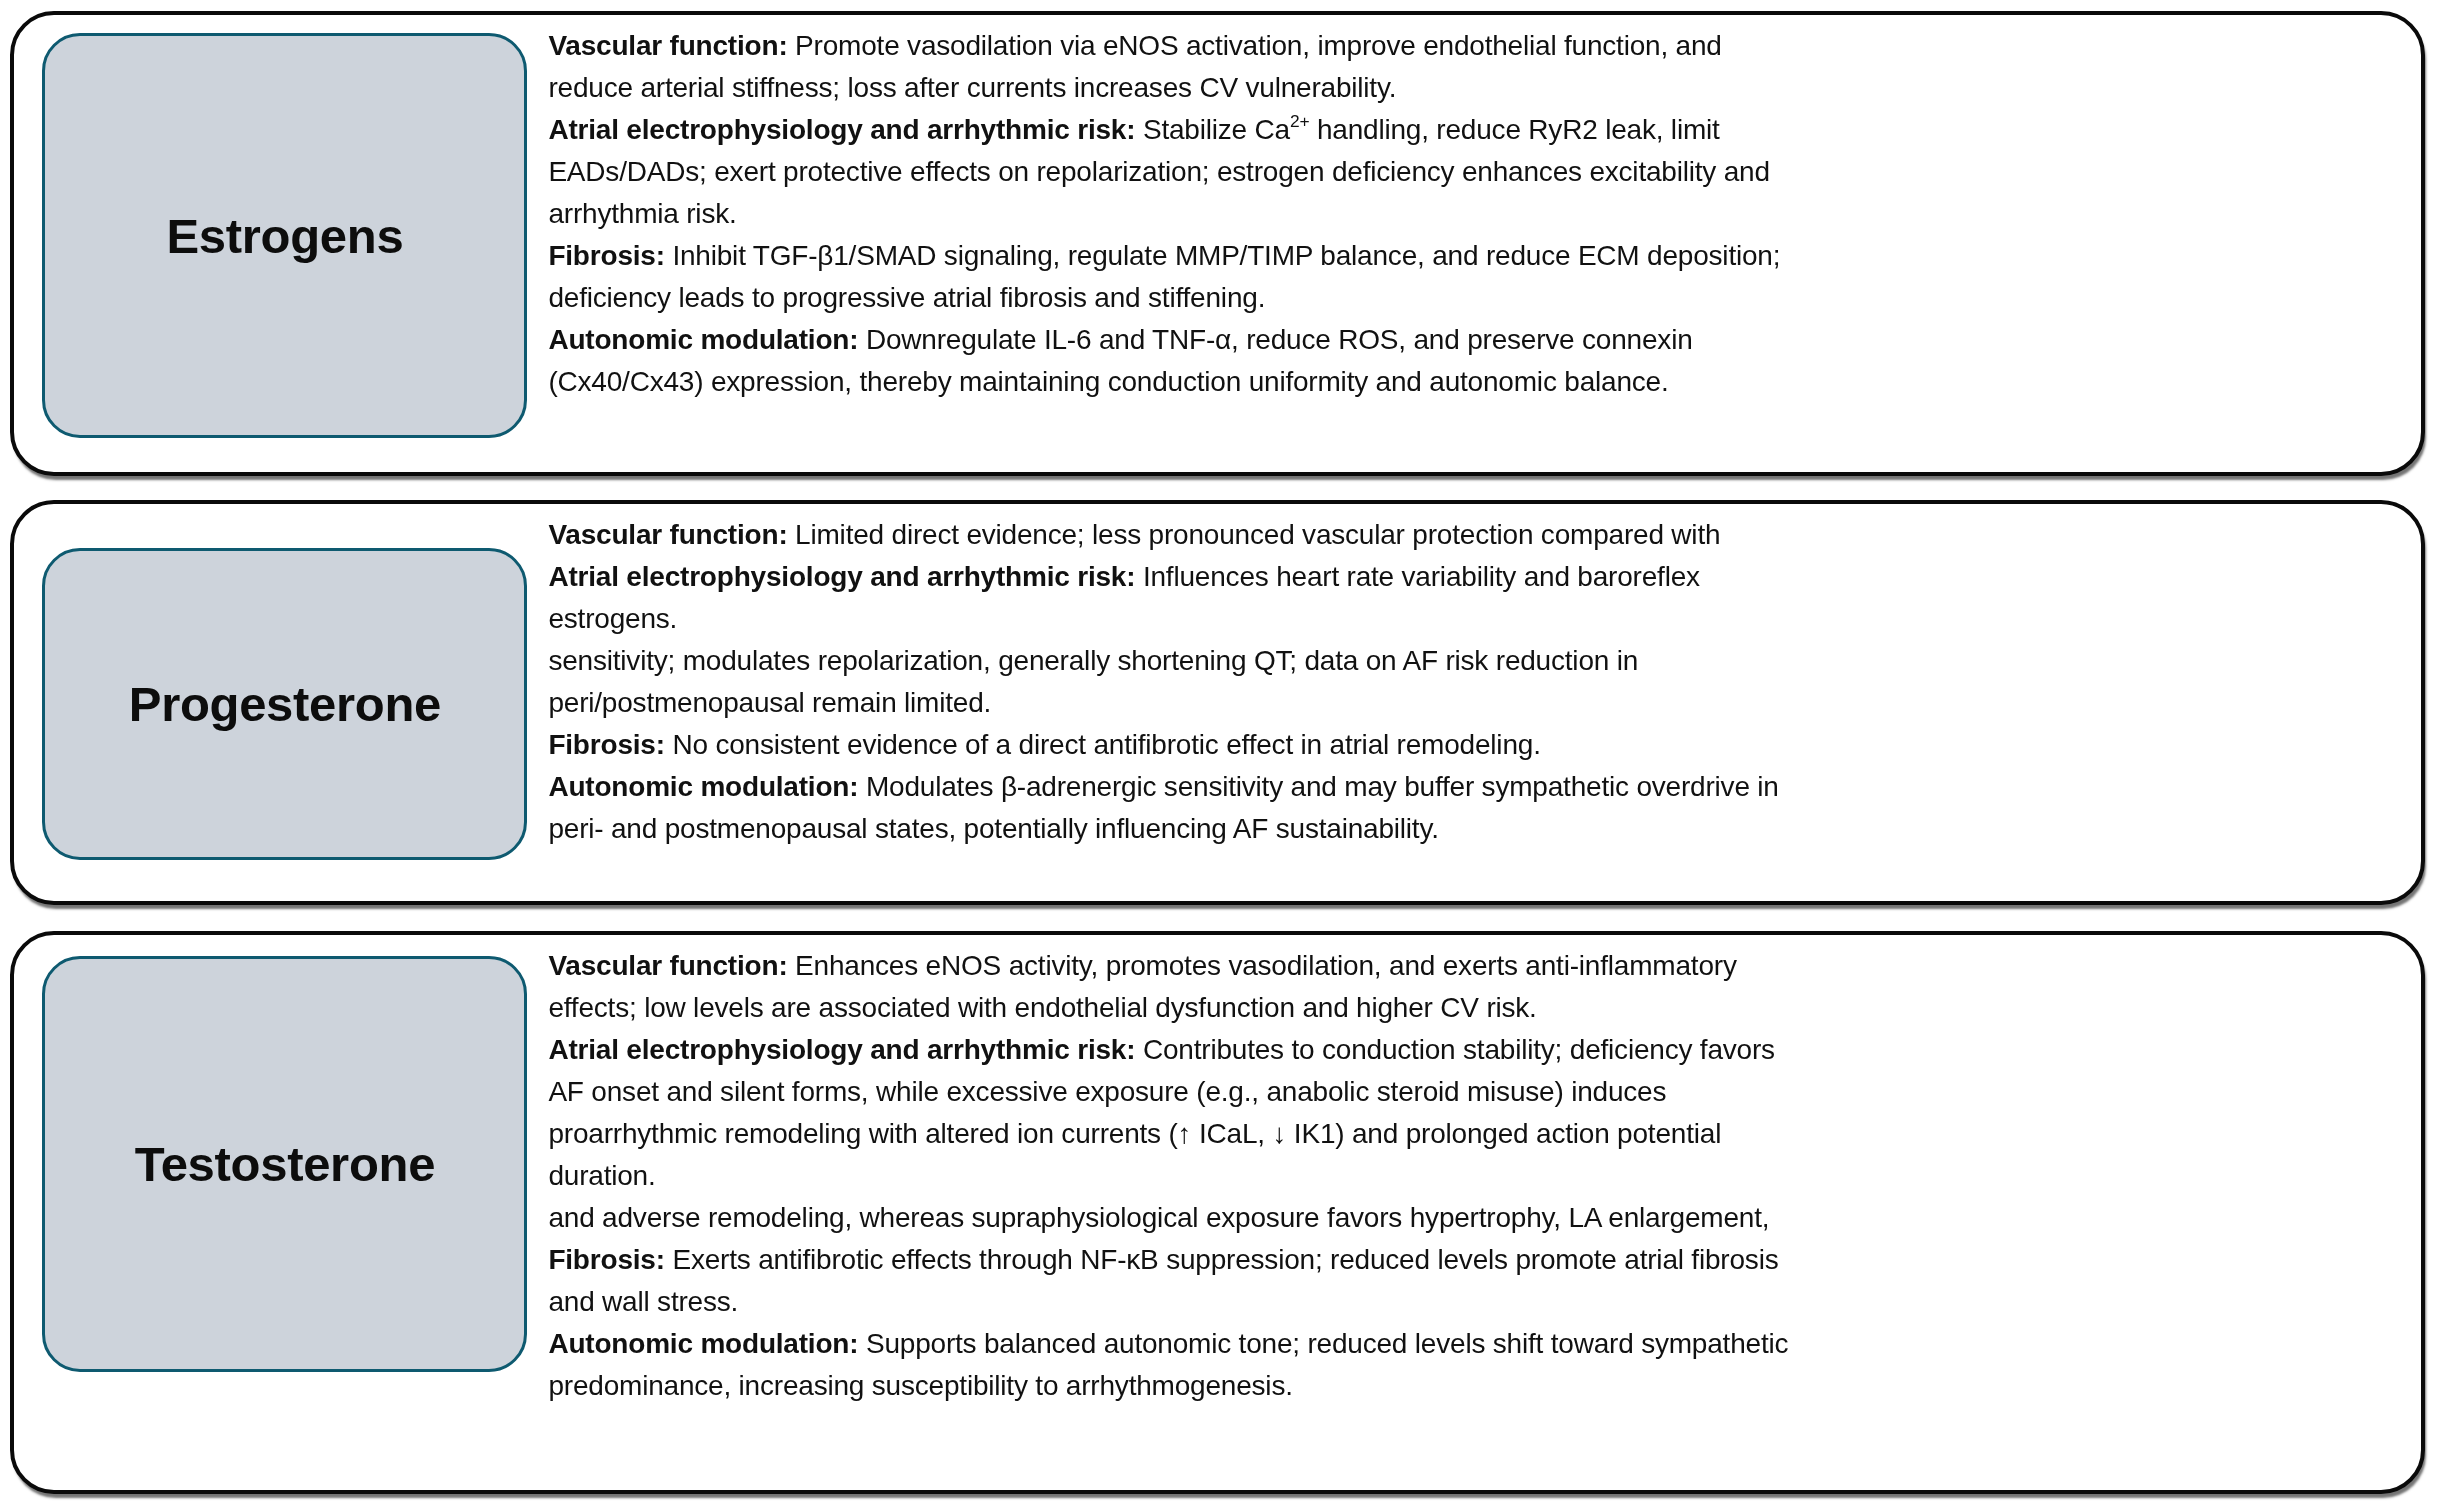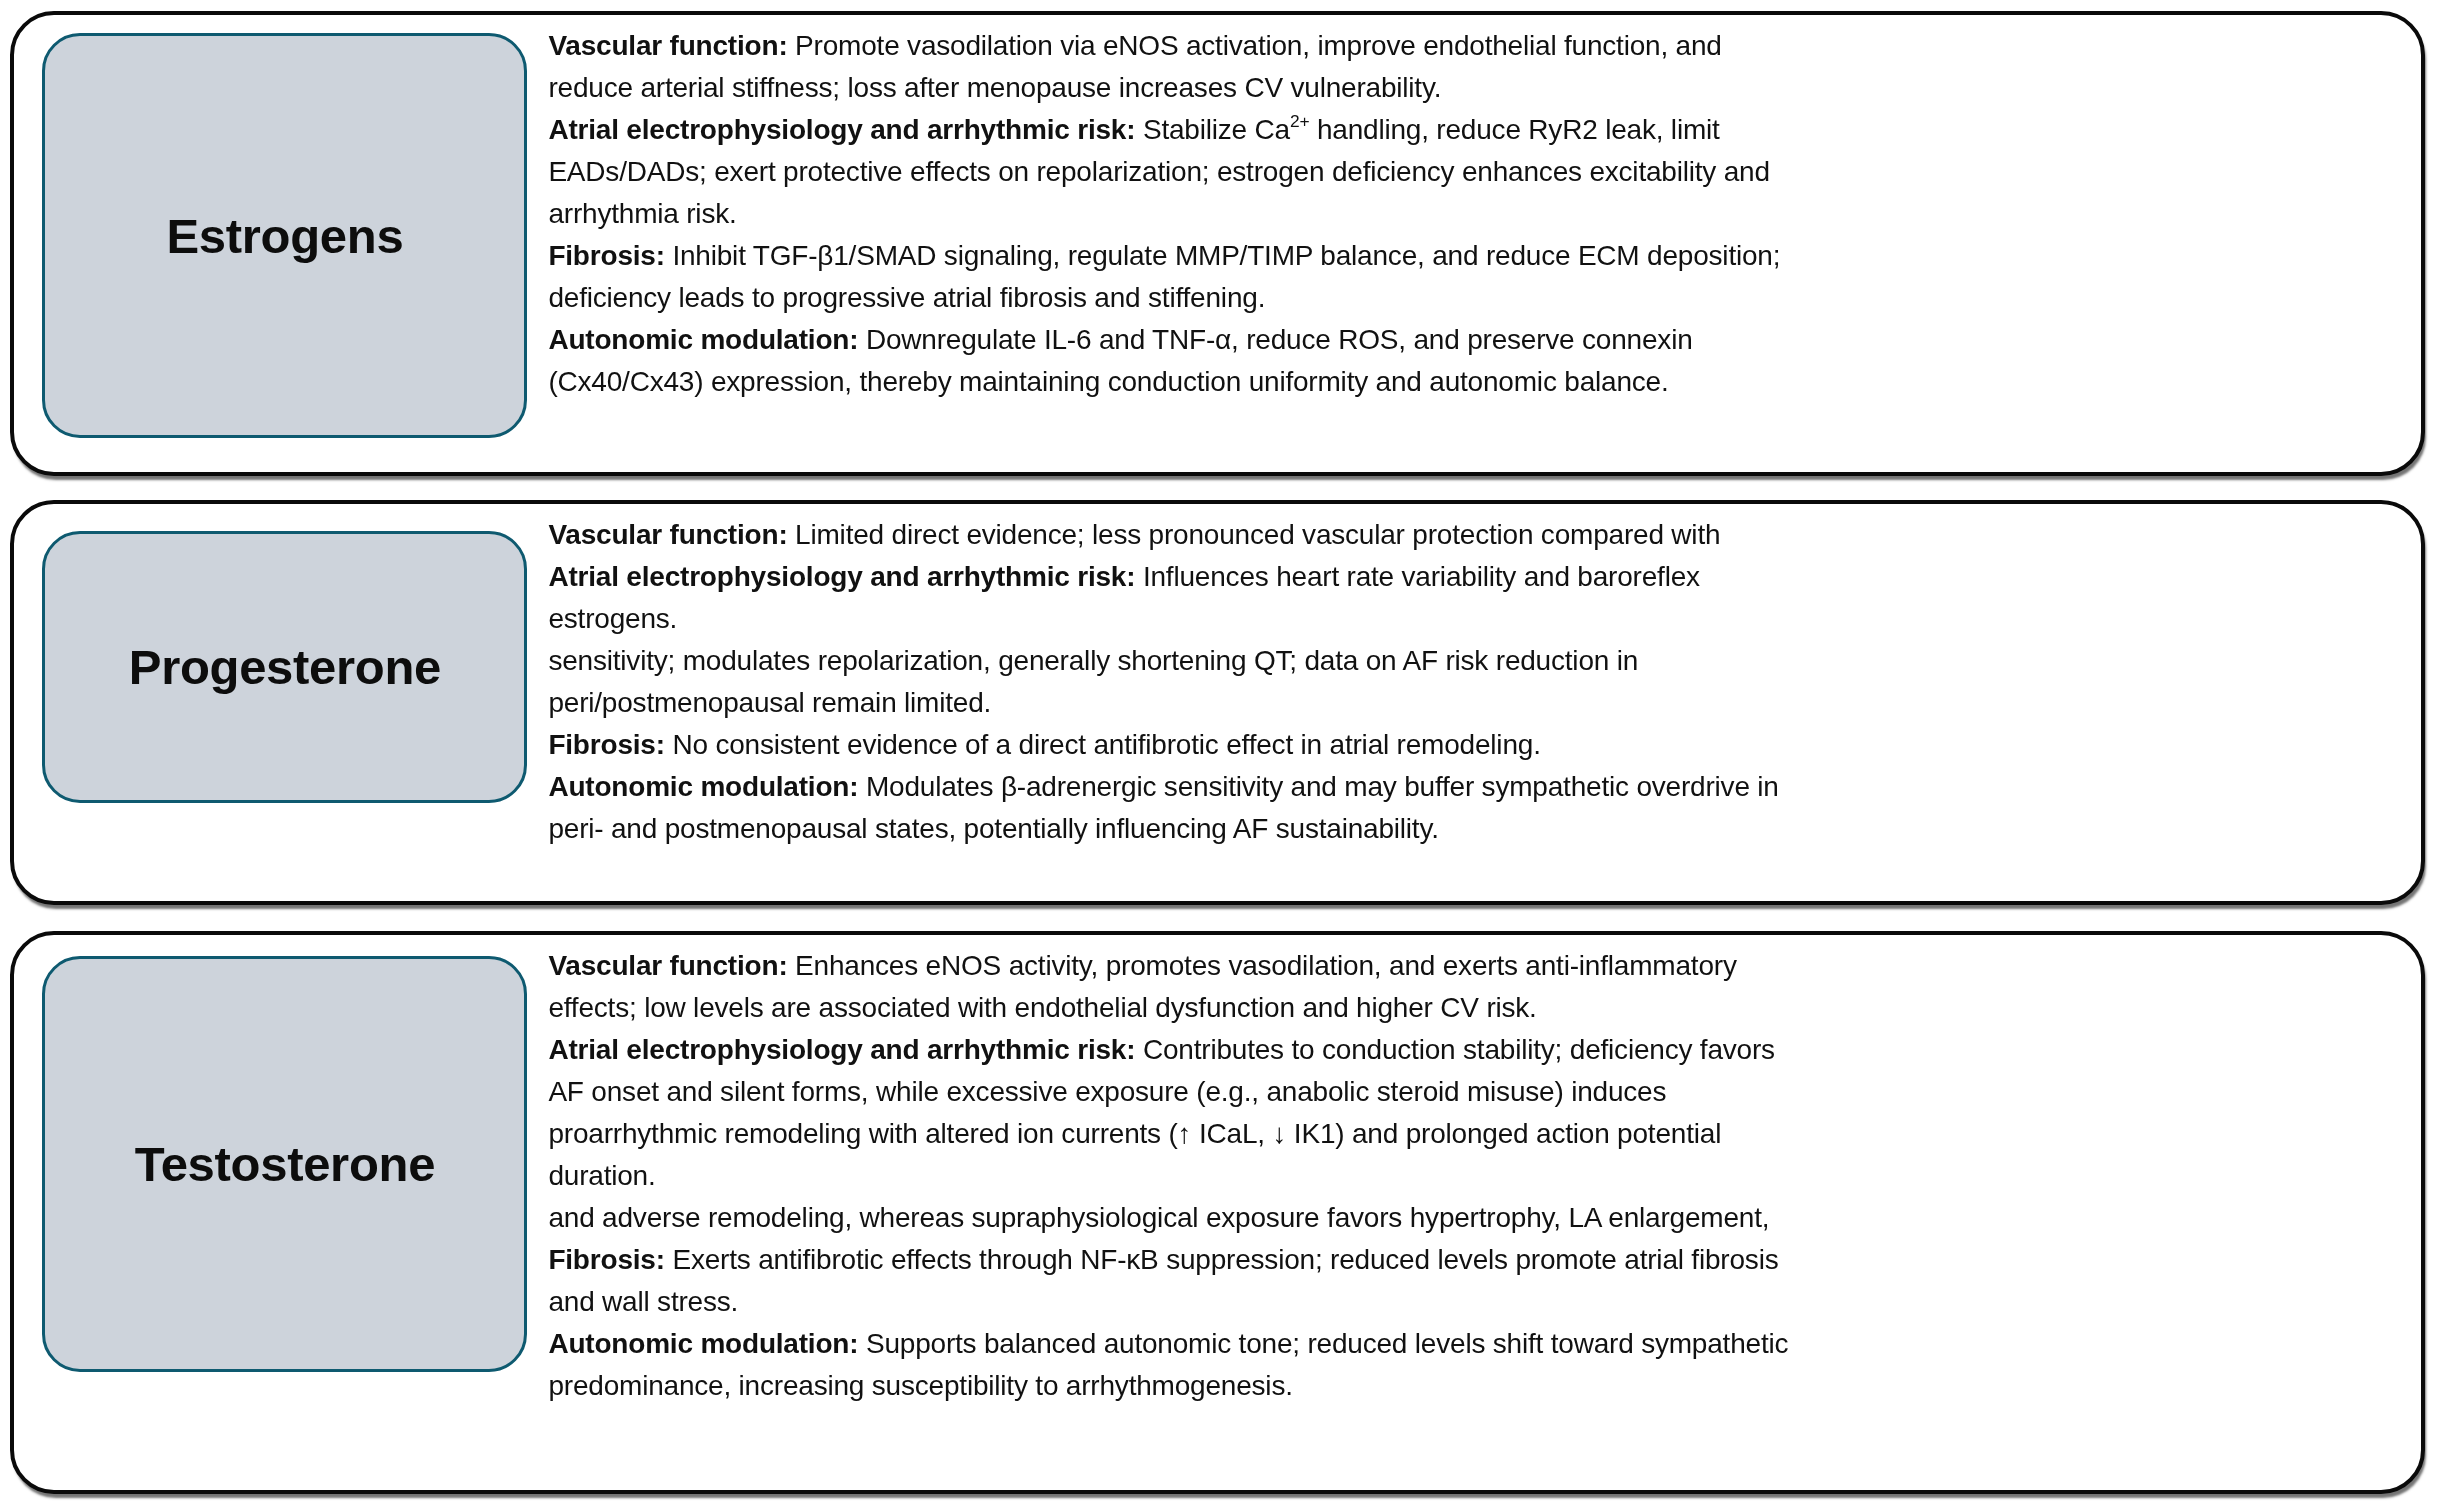--- a/index.html
+++ b/index.html
@@ -30,33 +30,33 @@
 </style>
 </head>
 <body>
 
 <div class="panel" style="top:11px;height:465px;">
   <div class="hormone-box" style="top:18.4px;height:405px;">
     <span class="hormone-label">Estrogens</span>
   </div>
   <div class="text-block" style="top:9.8px;">
     <div class="line"><span class="term">Vascular function:</span><span> Promote vasodilation via eNOS activation, improve endothelial function, and</span></div>
-    <div class="line"><span>reduce arterial stiffness; loss after menopause increases CV vulnerability.</span></div>
+    <div class="line"><span>reduce arterial stiffness; loss after currents increases CV vulnerability.</span></div>
     <div class="line"><span class="term">Atrial electrophysiology and arrhythmic risk:</span><span> Stabilize Ca</span><sup>2+</sup><span> handling, reduce RyR2 leak, limit</span></div>
     <div class="line"><span>EADs/DADs; exert protective effects on repolarization; estrogen deficiency enhances excitability and</span></div>
     <div class="line"><span>arrhythmia risk.</span></div>
     <div class="line"><span class="term">Fibrosis:</span><span> Inhibit TGF-β1/SMAD signaling, regulate MMP/TIMP balance, and reduce ECM deposition;</span></div>
     <div class="line"><span>deficiency leads to progressive atrial fibrosis and stiffening.</span></div>
     <div class="line"><span class="term">Autonomic modulation:</span><span> Downregulate IL-6 and TNF-α, reduce ROS, and preserve connexin</span></div>
     <div class="line"><span>(Cx40/Cx43) expression, thereby maintaining conduction uniformity and autonomic balance.</span></div>
   </div>
 </div>
 
 <div class="panel" style="top:500px;height:405px;">
-  <div class="hormone-box" style="top:27px;height:272px;">
+  <div class="hormone-box" style="top:44px;height:312px;">
     <span class="hormone-label">Progesterone</span>
   </div>
   <div class="text-block" style="top:9.8px;">
     <div class="line"><span class="term">Vascular function:</span><span> Limited direct evidence; less pronounced vascular protection compared with</span></div>
     <div class="line"><span class="term">Atrial electrophysiology and arrhythmic risk:</span><span> Influences heart rate variability and baroreflex</span></div>
     <div class="line"><span>estrogens.</span></div>
     <div class="line"><span>sensitivity; modulates repolarization, generally shortening QT; data on AF risk reduction in</span></div>
     <div class="line"><span>peri/postmenopausal remain limited.</span></div>
     <div class="line"><span class="term">Fibrosis:</span><span> No consistent evidence of a direct antifibrotic effect in atrial remodeling.</span></div>
     <div class="line"><span class="term">Autonomic modulation:</span><span> Modulates β-adrenergic sensitivity and may buffer sympathetic overdrive in</span></div>

